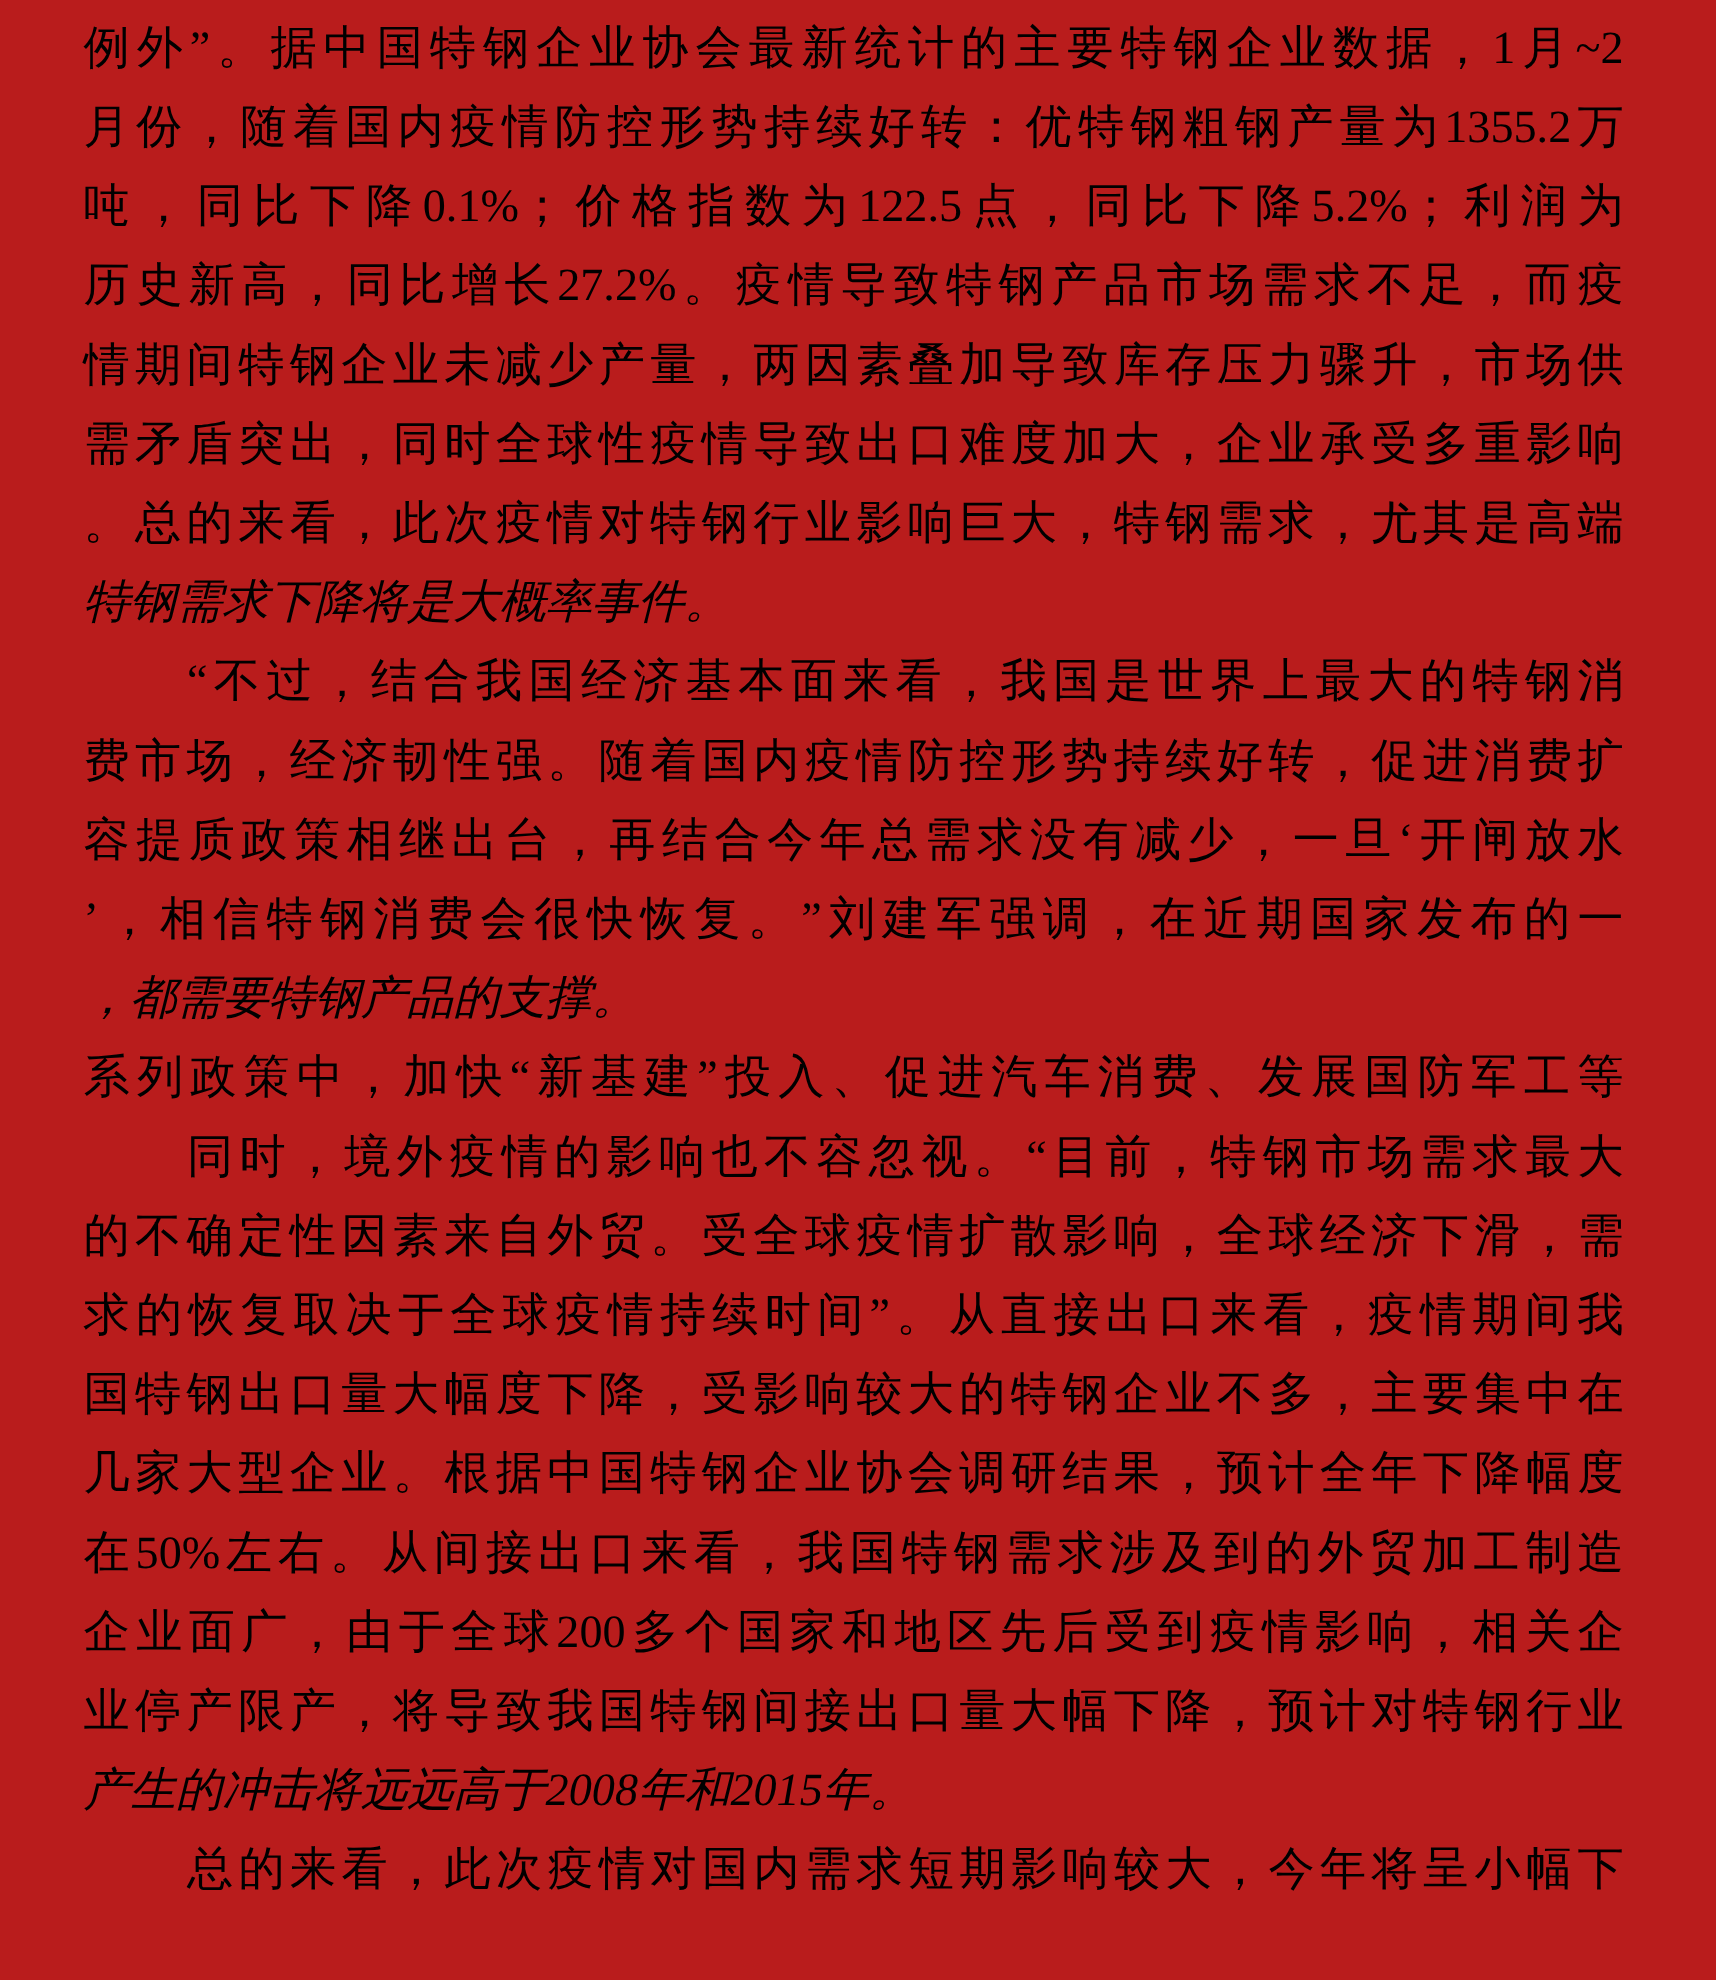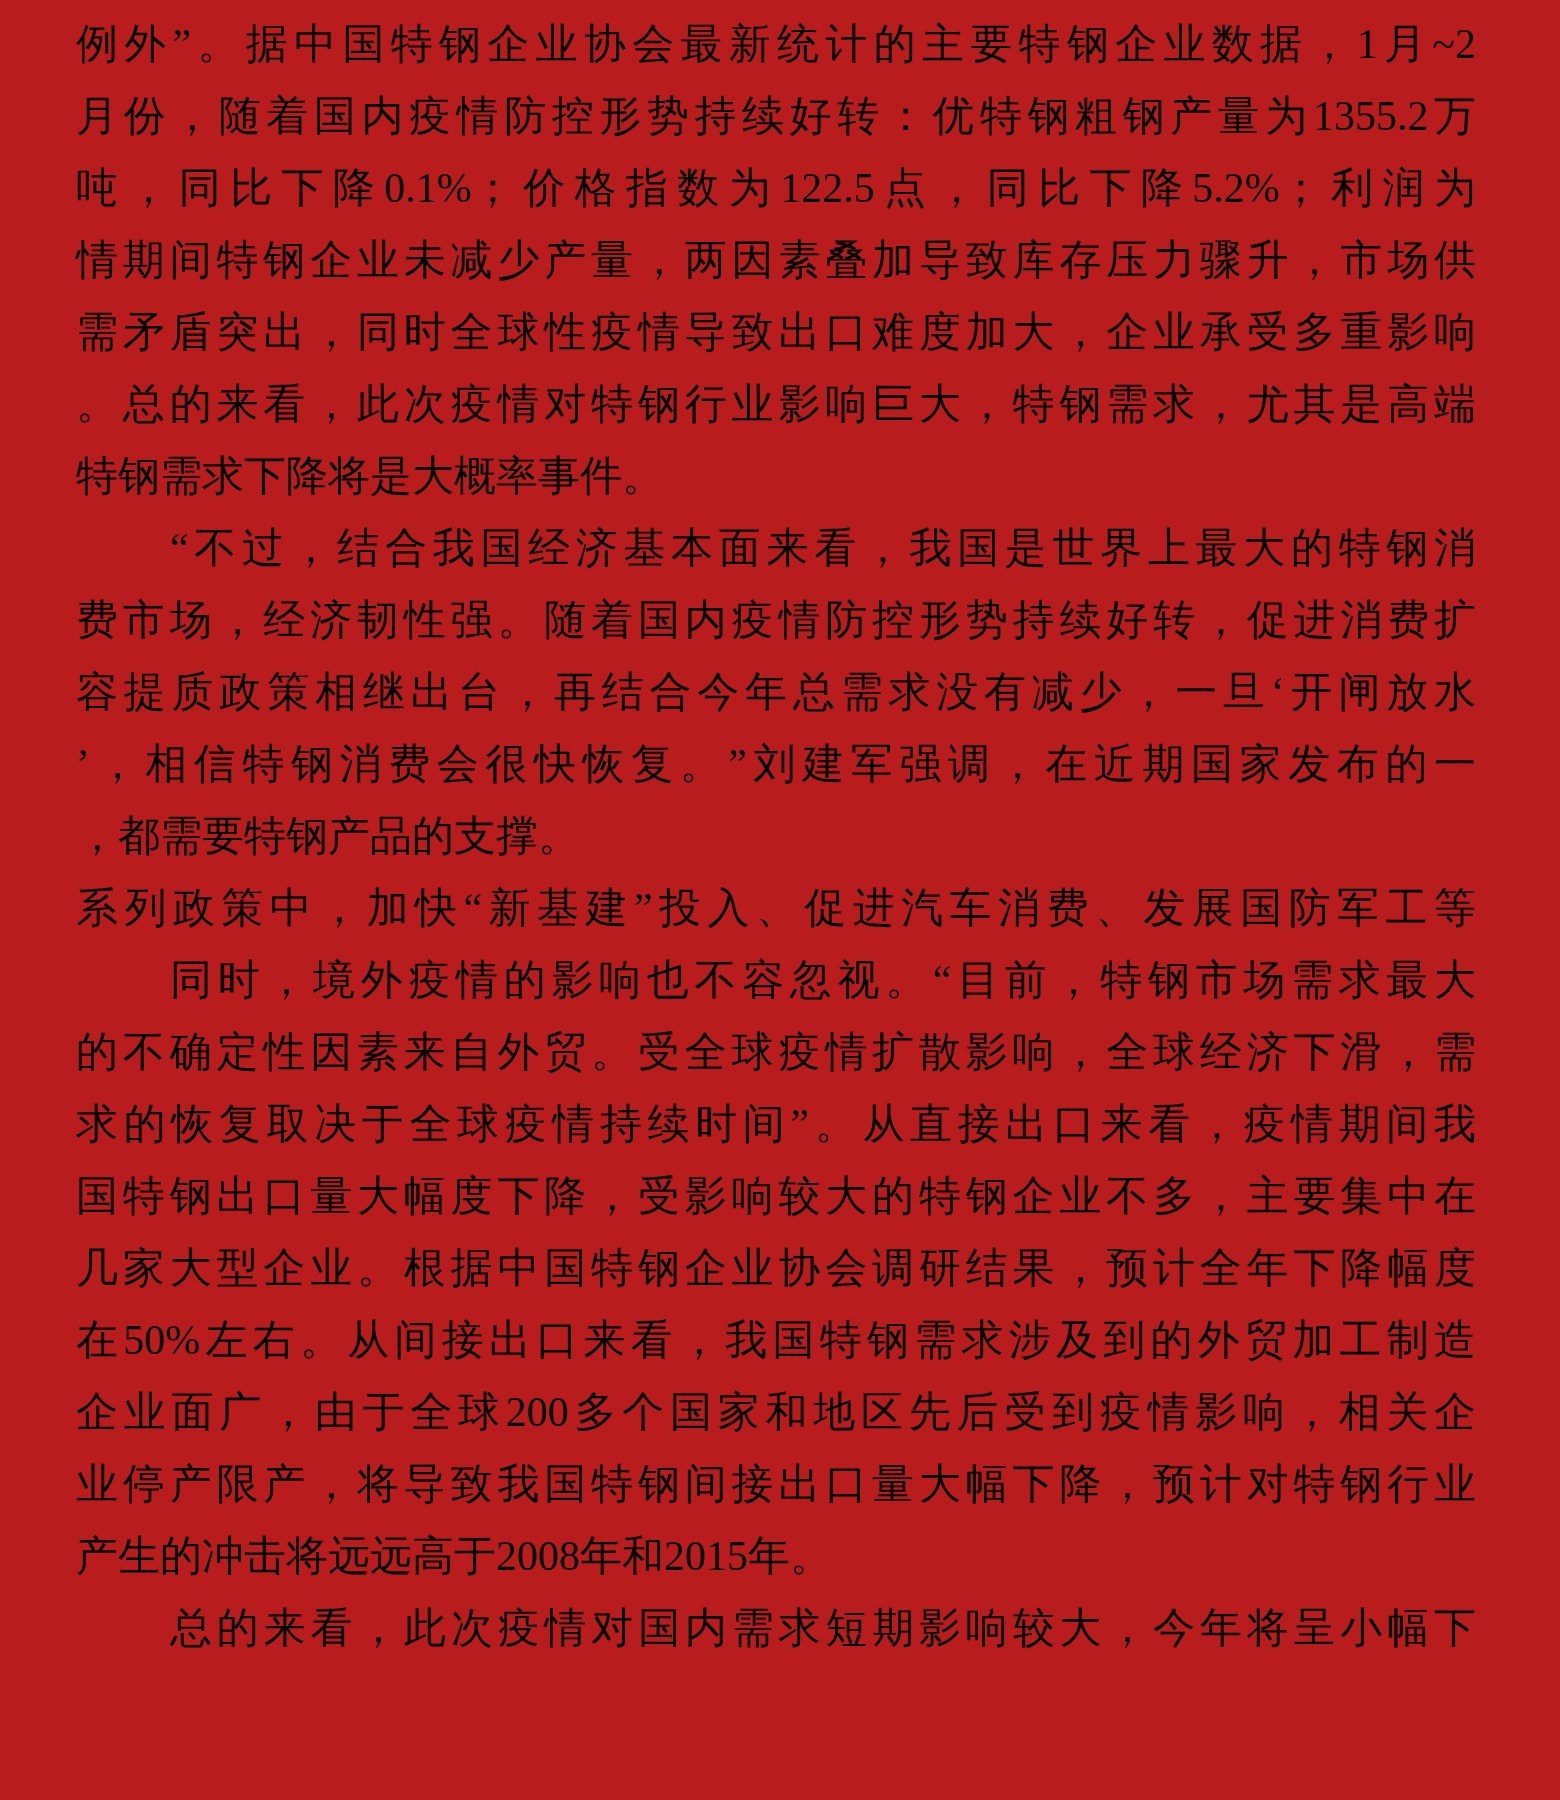--- a/index.html
+++ b/index.html
@@ -27,33 +27,35 @@
     color: #000000;
     font-family: "Liberation Serif", "DejaVu Serif", serif;
     text-align: justify;
     text-align-last: justify;
     white-space: nowrap;
     overflow: visible;
   }
   .line.end {
     text-align: right;
     text-align-last: left;
+    font-style: italic;
   }
   .line.indent {
     text-indent: 94px;
   }
 </style>
 </head>
 <body>
 
 <div class="page">
   <div class="text-block">
     <div class="line">例外”。据中国特钢企业协会最新统计的主要特钢企业数据，1月~2</div>
     <div class="line">月份，随着国内疫情防控形势持续好转：优特钢粗钢产量为1355.2万</div>
     <div class="line">吨，同比下降0.1%；价格指数为122.5点，同比下降5.2%；利润为</div>
+    <div class="line">历史新高，同比增长27.2%。疫情导致特钢产品市场需求不足，而疫</div>
     <div class="line">情期间特钢企业未减少产量，两因素叠加导致库存压力骤升，市场供</div>
     <div class="line">需矛盾突出，同时全球性疫情导致出口难度加大，企业承受多重影响</div>
     <div class="line">。总的来看，此次疫情对特钢行业影响巨大，特钢需求，尤其是高端</div>
     <div class="line end">特钢需求下降将是大概率事件。</div>
     <div class="line indent">“不过，结合我国经济基本面来看，我国是世界上最大的特钢消</div>
     <div class="line">费市场，经济韧性强。随着国内疫情防控形势持续好转，促进消费扩</div>
     <div class="line">容提质政策相继出台，再结合今年总需求没有减少，一旦‘开闸放水</div>
     <div class="line">’，相信特钢消费会很快恢复。”刘建军强调，在近期国家发布的一</div>
     <div class="line end">，都需要特钢产品的支撑。</div>
     <div class="line">系列政策中，加快“新基建”投入、促进汽车消费、发展国防军工等</div>

